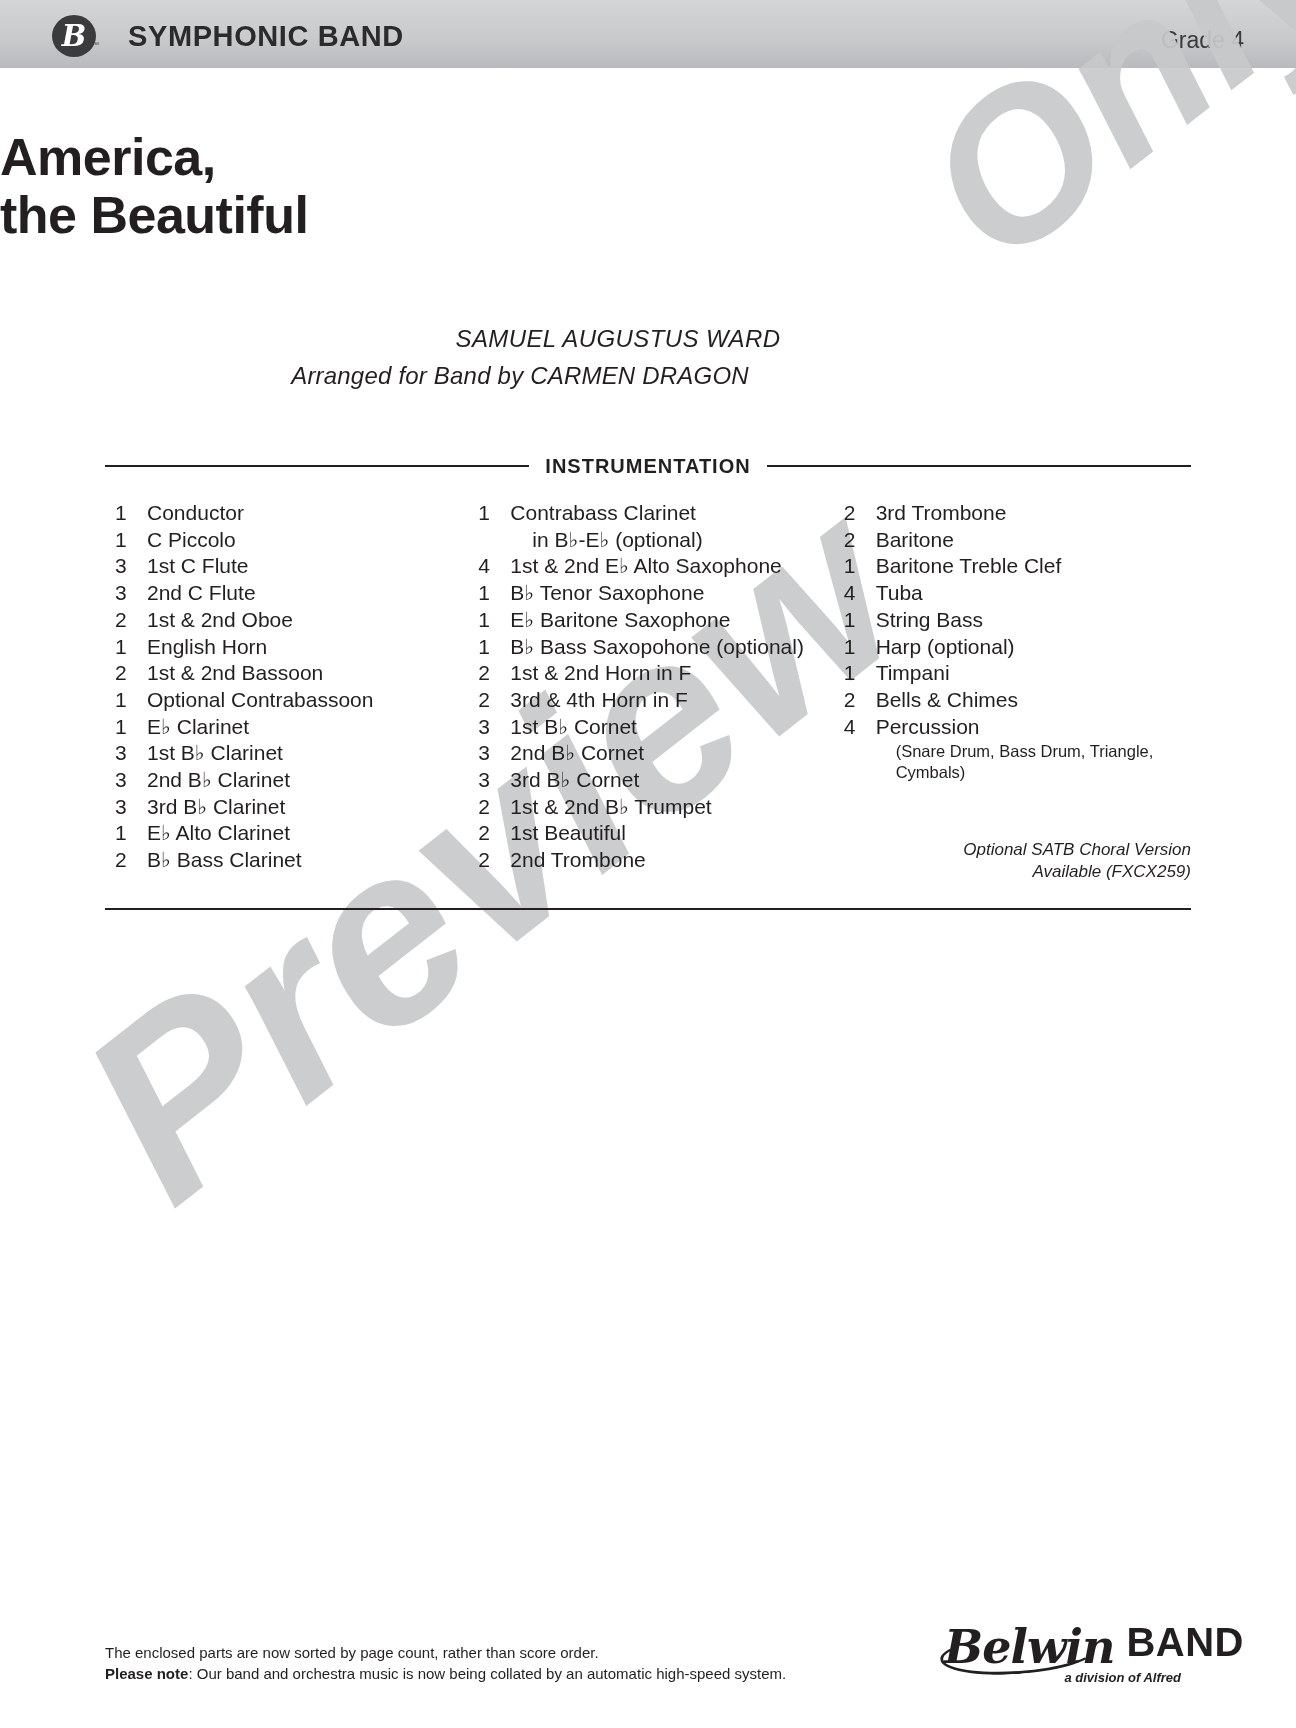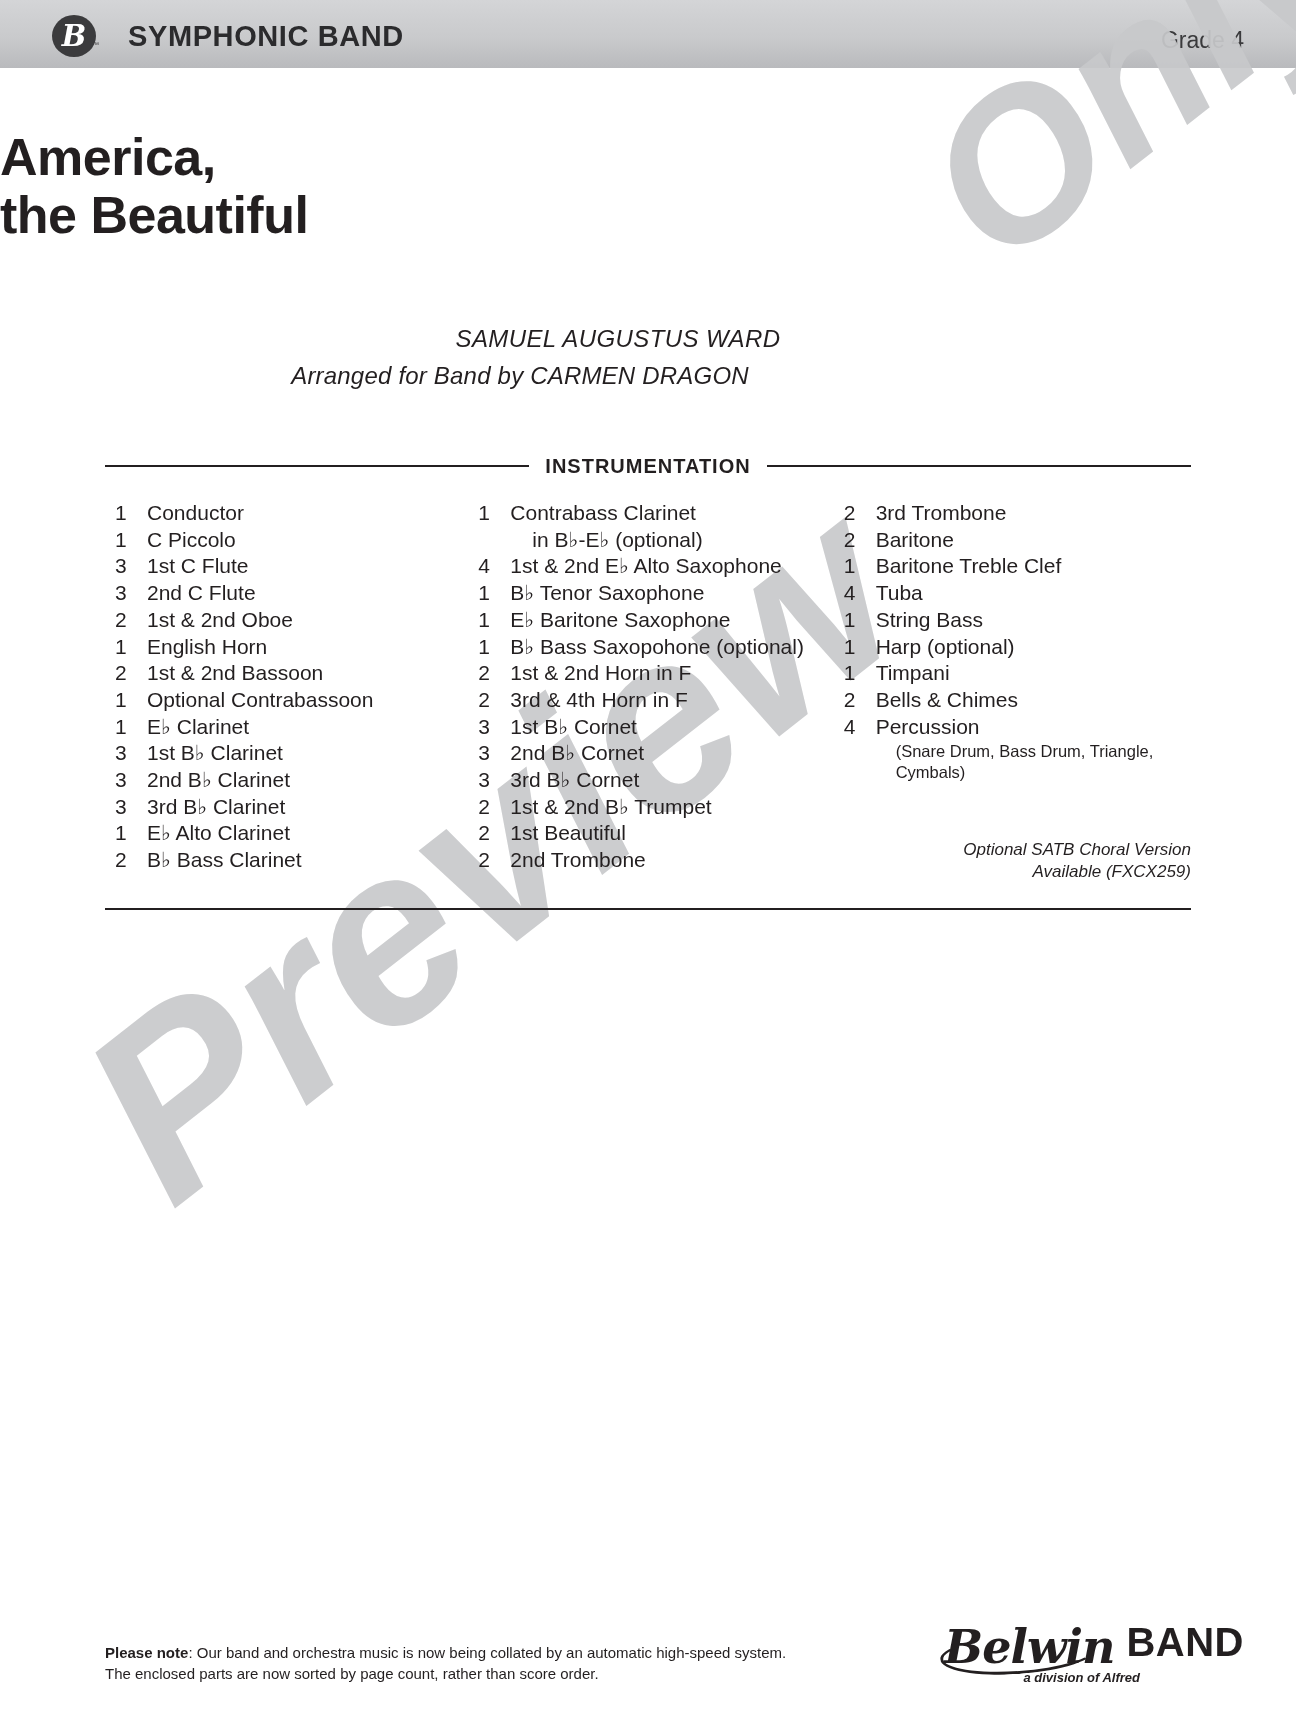--- a/index.html
+++ b/index.html
@@ -284,21 +284,21 @@
     letter-spacing: 0.5px;
     color: #231f20;
     margin-left: 12px;
   }
   .belwin-sub {
     font-size: 13px;
     font-style: italic;
     font-weight: bold;
     color: #231f20;
     margin-top: -4px;
-    margin-right: 104px;
+    margin-right: 63px;
   }
   .belwin-swoosh {
     position: absolute;
     left: -4px;
     top: 14px;
     width: 150px;
     height: 34px;
     border: 3px solid #231f20;
     border-radius: 50%;
     border-right-color: transparent;
@@ -497,22 +497,22 @@
         <div>Optional SATB Choral Version</div>
         <div>Available (FXCX259)</div>
       </div>
     </div>
 
   </div>
 
   <div class="bottom-rule"></div>
 
   <div class="footer-note">
+    <div>The enclosed parts are now sorted by page count, rather than score order.</div>
     <div><b>Please note</b><span>: Our band and orchestra music is now being collated by an automatic high-speed system.</span></div>
-    <div>The enclosed parts are now sorted by page count, rather than score order.</div>
   </div>
 
   <div class="belwin">
     <div class="belwin-row">
       <div style="position:relative;">
         <span class="belwin-mark">Belwin</span>
         <span class="belwin-swoosh"></span>
       </div>
       <span class="belwin-band">BAND</span>
     </div>

